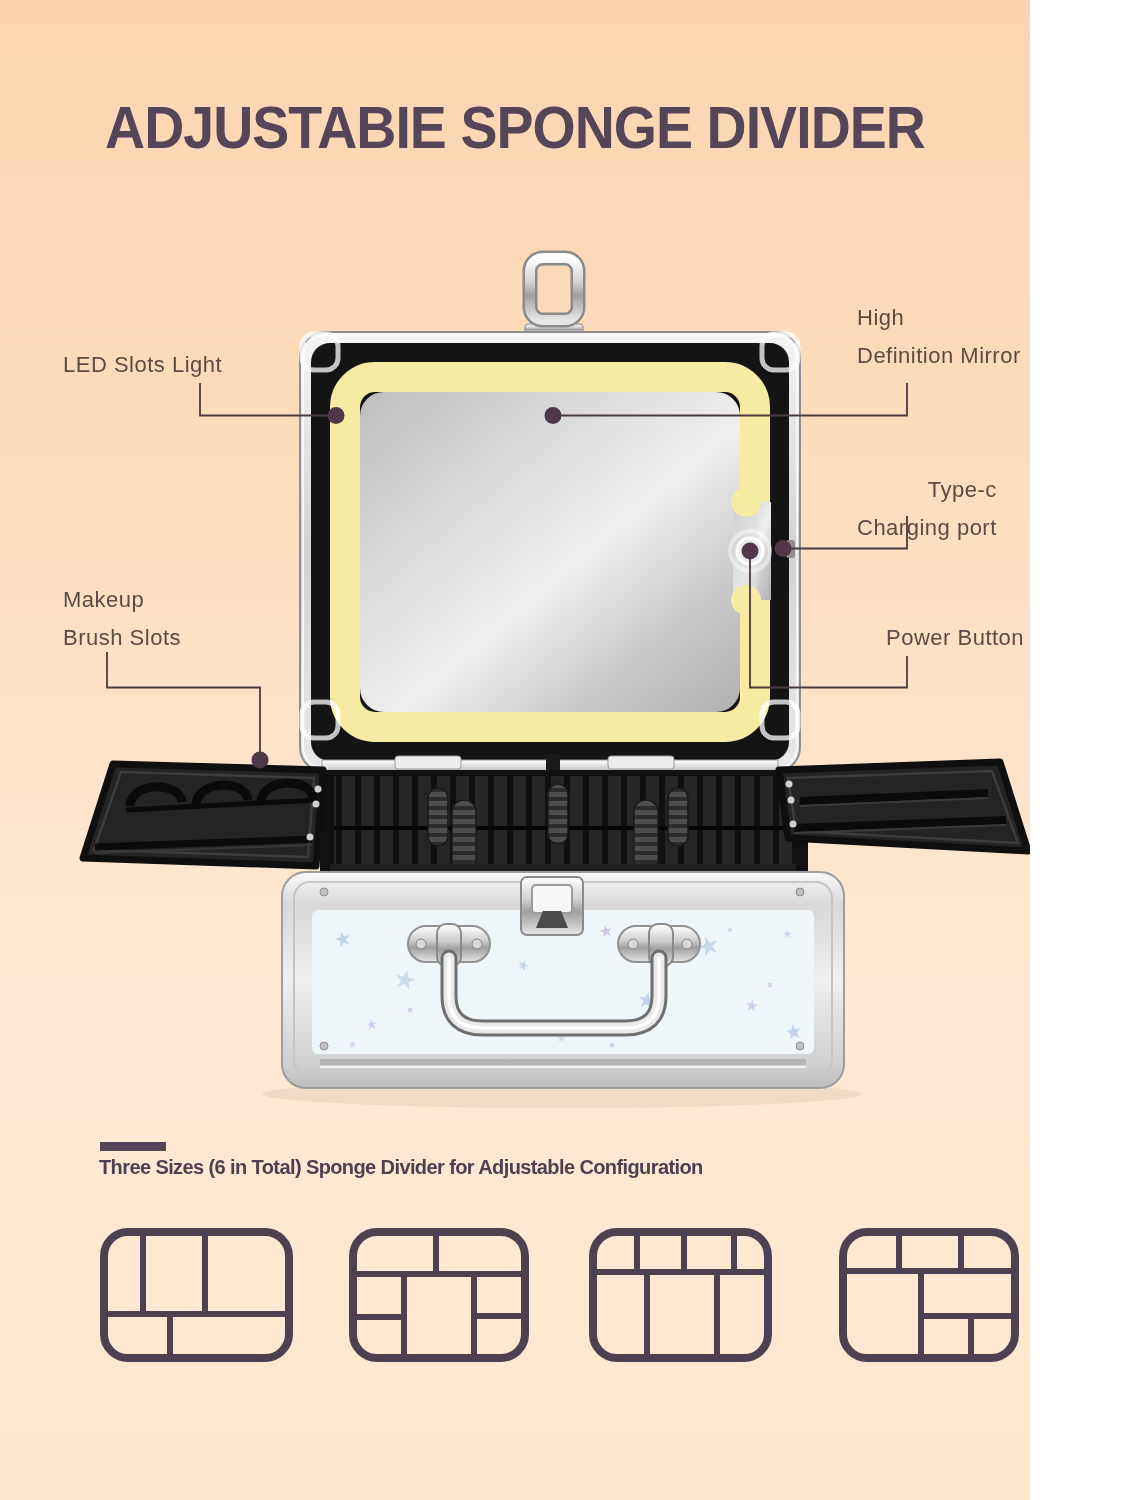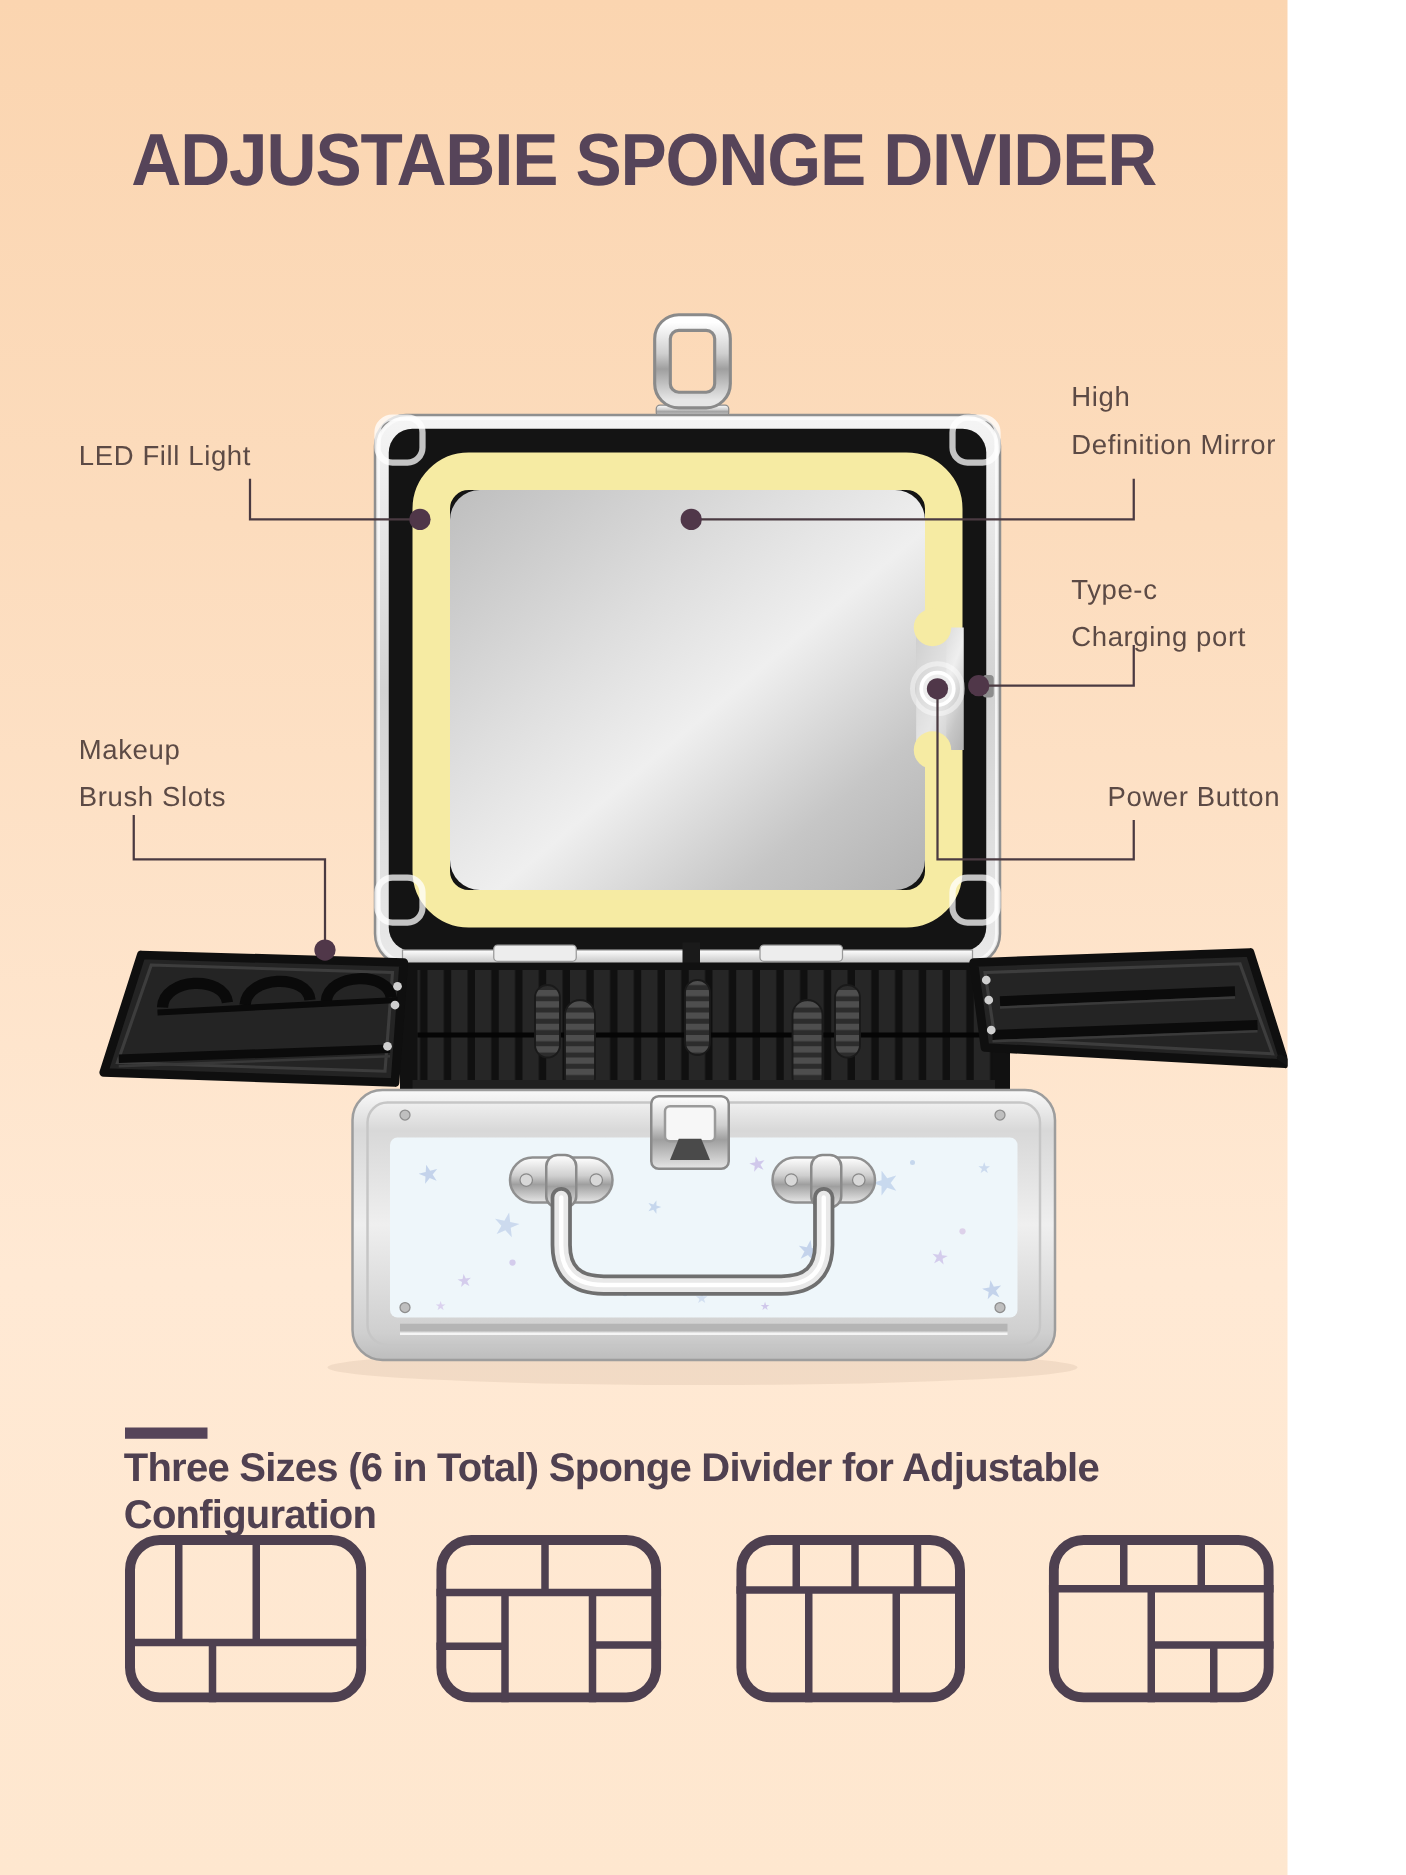--- a/index.html
+++ b/index.html
@@ -13,21 +13,21 @@
     font-size:59px;font-weight:700;letter-spacing:-1px;color:#564459;
     transform:scaleX(.94);
   }
   .label{
     position:absolute;font-size:22px;line-height:38px;color:#5c4a45;letter-spacing:.5px;
   }
   .label span{display:block;}
   .product-svg{position:absolute;left:0;top:0;width:1125px;height:1500px;}
   .heading-bar{position:absolute;left:100px;top:1142px;width:66px;height:9px;background:#564459;}
   .sub-heading{
-    position:absolute;left:99px;top:1156px;font-size:32px;font-weight:700;
+    position:absolute;left:99px;top:1156px;font-size:20px;font-weight:700;
     color:#4f4050;letter-spacing:-0.6px;
   }
   .diagram{position:absolute;top:1228px;height:134px;}
   .d1{left:100px;width:193px;}
   .d2{left:349px;width:180px;}
   .d3{left:589px;width:183px;}
   .d4{left:839px;width:180px;}
 </style>
 </head>
 <body>
@@ -234,27 +234,27 @@
     <g fill="#503749">
       <circle cx="336" cy="415.5" r="8.5"></circle>
       <circle cx="553" cy="415.5" r="8.5"></circle>
       <circle cx="783" cy="548.5" r="8.5"></circle>
       <circle cx="750" cy="551" r="8.5"></circle>
       <circle cx="260" cy="760" r="8.5"></circle>
     </g>
   </svg>
 
   <div class="label" style="left:63px;top:346px;">
-    <span>LED Fill Light</span>
+    <span>LED Slots Light</span>
   </div>
   <div class="label" style="left:857px;top:299px;">
     <span>High</span>
     <span>Definition Mirror</span>
   </div>
-  <div class="label" style="left:857px;top:453px;">
+  <div class="label" style="left:857px;top:471px;text-align:right;">
     <span>Type-c</span>
     <span>Charging port</span>
   </div>
   <div class="label" style="left:63px;top:581px;">
     <span>Makeup</span>
     <span>Brush Slots</span>
   </div>
   <div class="label" style="left:862px;top:619px;margin-left:24px;">
     <span>Power Button</span>
   </div>

